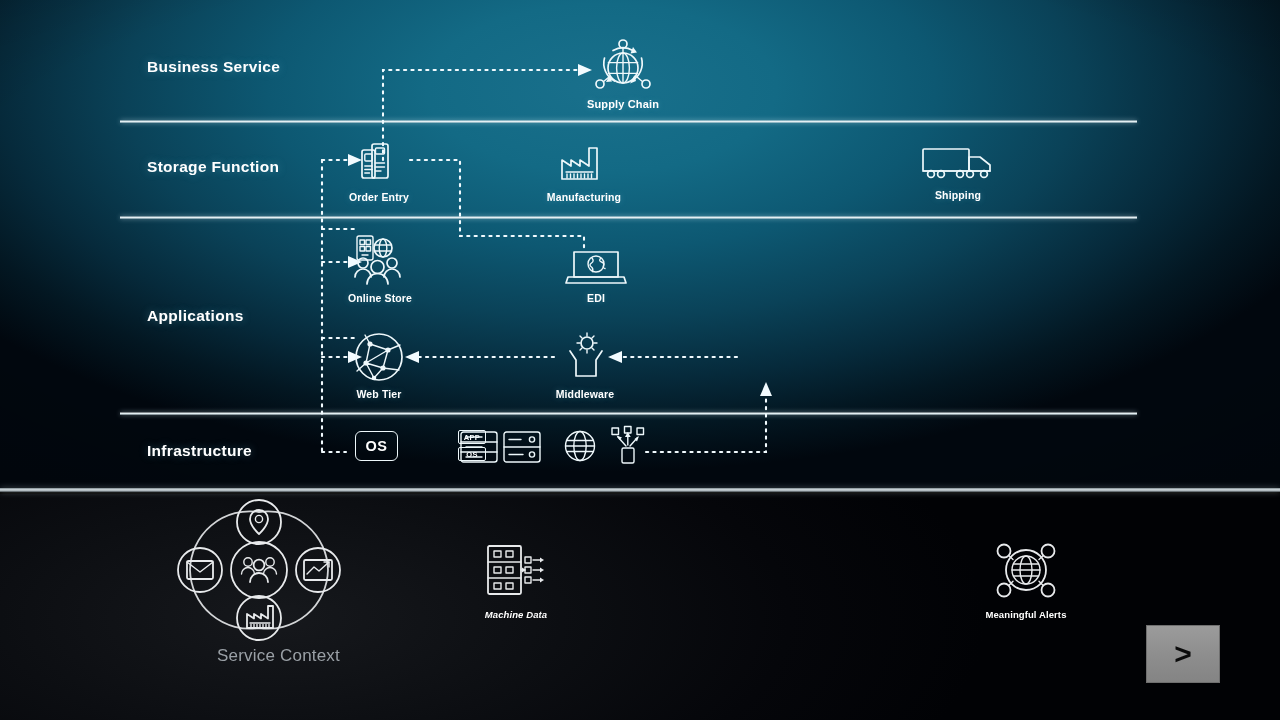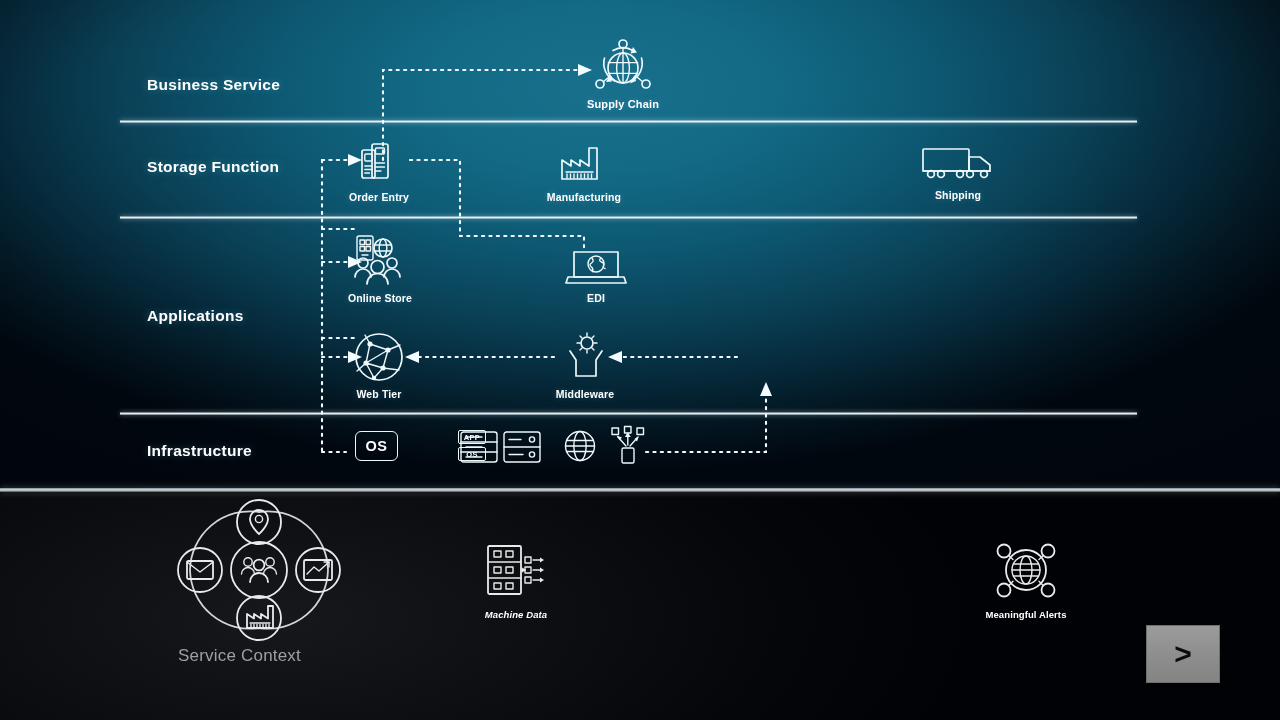--- a/index.html
+++ b/index.html
@@ -77,21 +77,21 @@
     color:#ffffff; font-size:14.5px; font-weight:700; letter-spacing:.5px;
   }
   .appos{ display:flex; flex-direction:column; gap:3px;padding-left:47px; }
   .appos div{
     width:28px; height:14px; border:1.5px solid #eef8fb; border-radius:2px;
     display:flex; align-items:center; justify-content:center;
     color:#ffffff; font-size:7.5px; font-weight:700; letter-spacing:.3px;
   }
 
   
-  #svc-context{ position:absolute; left:178px; top:500px; width:162px; text-align:left; }
+  #svc-context{ position:absolute; left:178px; top:500px; width:162px; text-align:right; }
   #svc-context .cap{
     display:block; margin-top:6px; color:#9aa0a6; font-size:17px; font-weight:400; letter-spacing:.2px;
   }
   .bl{ fill:none; stroke:#e8eaec; stroke-width:1.8; stroke-linecap:round; stroke-linejoin:round; }
   .bl-t{ fill:none; stroke:#e8eaec; stroke-width:1.4; stroke-linecap:round; stroke-linejoin:round; }
   .bf{ fill:#e8eaec; stroke:none; }
 
   .bnode{ position:absolute; text-align:center; }
   .bnode .cap{
     display:block; margin-top:7px; color:#ffffff; font-size:9.5px; font-weight:700; letter-spacing:.1px; white-space:nowrap;
@@ -111,21 +111,21 @@
 <body>
 
 <div id="stage">
 
   <div id="top-panel"></div>
 
   <div class="row-rule" style="top:120px"></div>
   <div class="row-rule" style="top:216px"></div>
   <div class="row-rule" style="top:412px"></div>
 
-  <div class="row-label" style="top:76px">Business Service</div>
+  <div class="row-label" style="top:58px">Business Service</div>
   <div class="row-label" style="top:158px">Storage Function</div>
   <div class="row-label" style="top:307px">Applications</div>
   <div class="row-label" style="top:442px">Infrastructure</div>
 
   <svg id="wires" viewBox="0 0 1280 491">
 
     <path class="wire" d="M383,160 L383,70 L578,70"></path>
     <polygon class="wire-head" points="578,64 592,70 578,76"></polygon>
 
     <path class="wire" d="M322,160 L322,452"></path>

